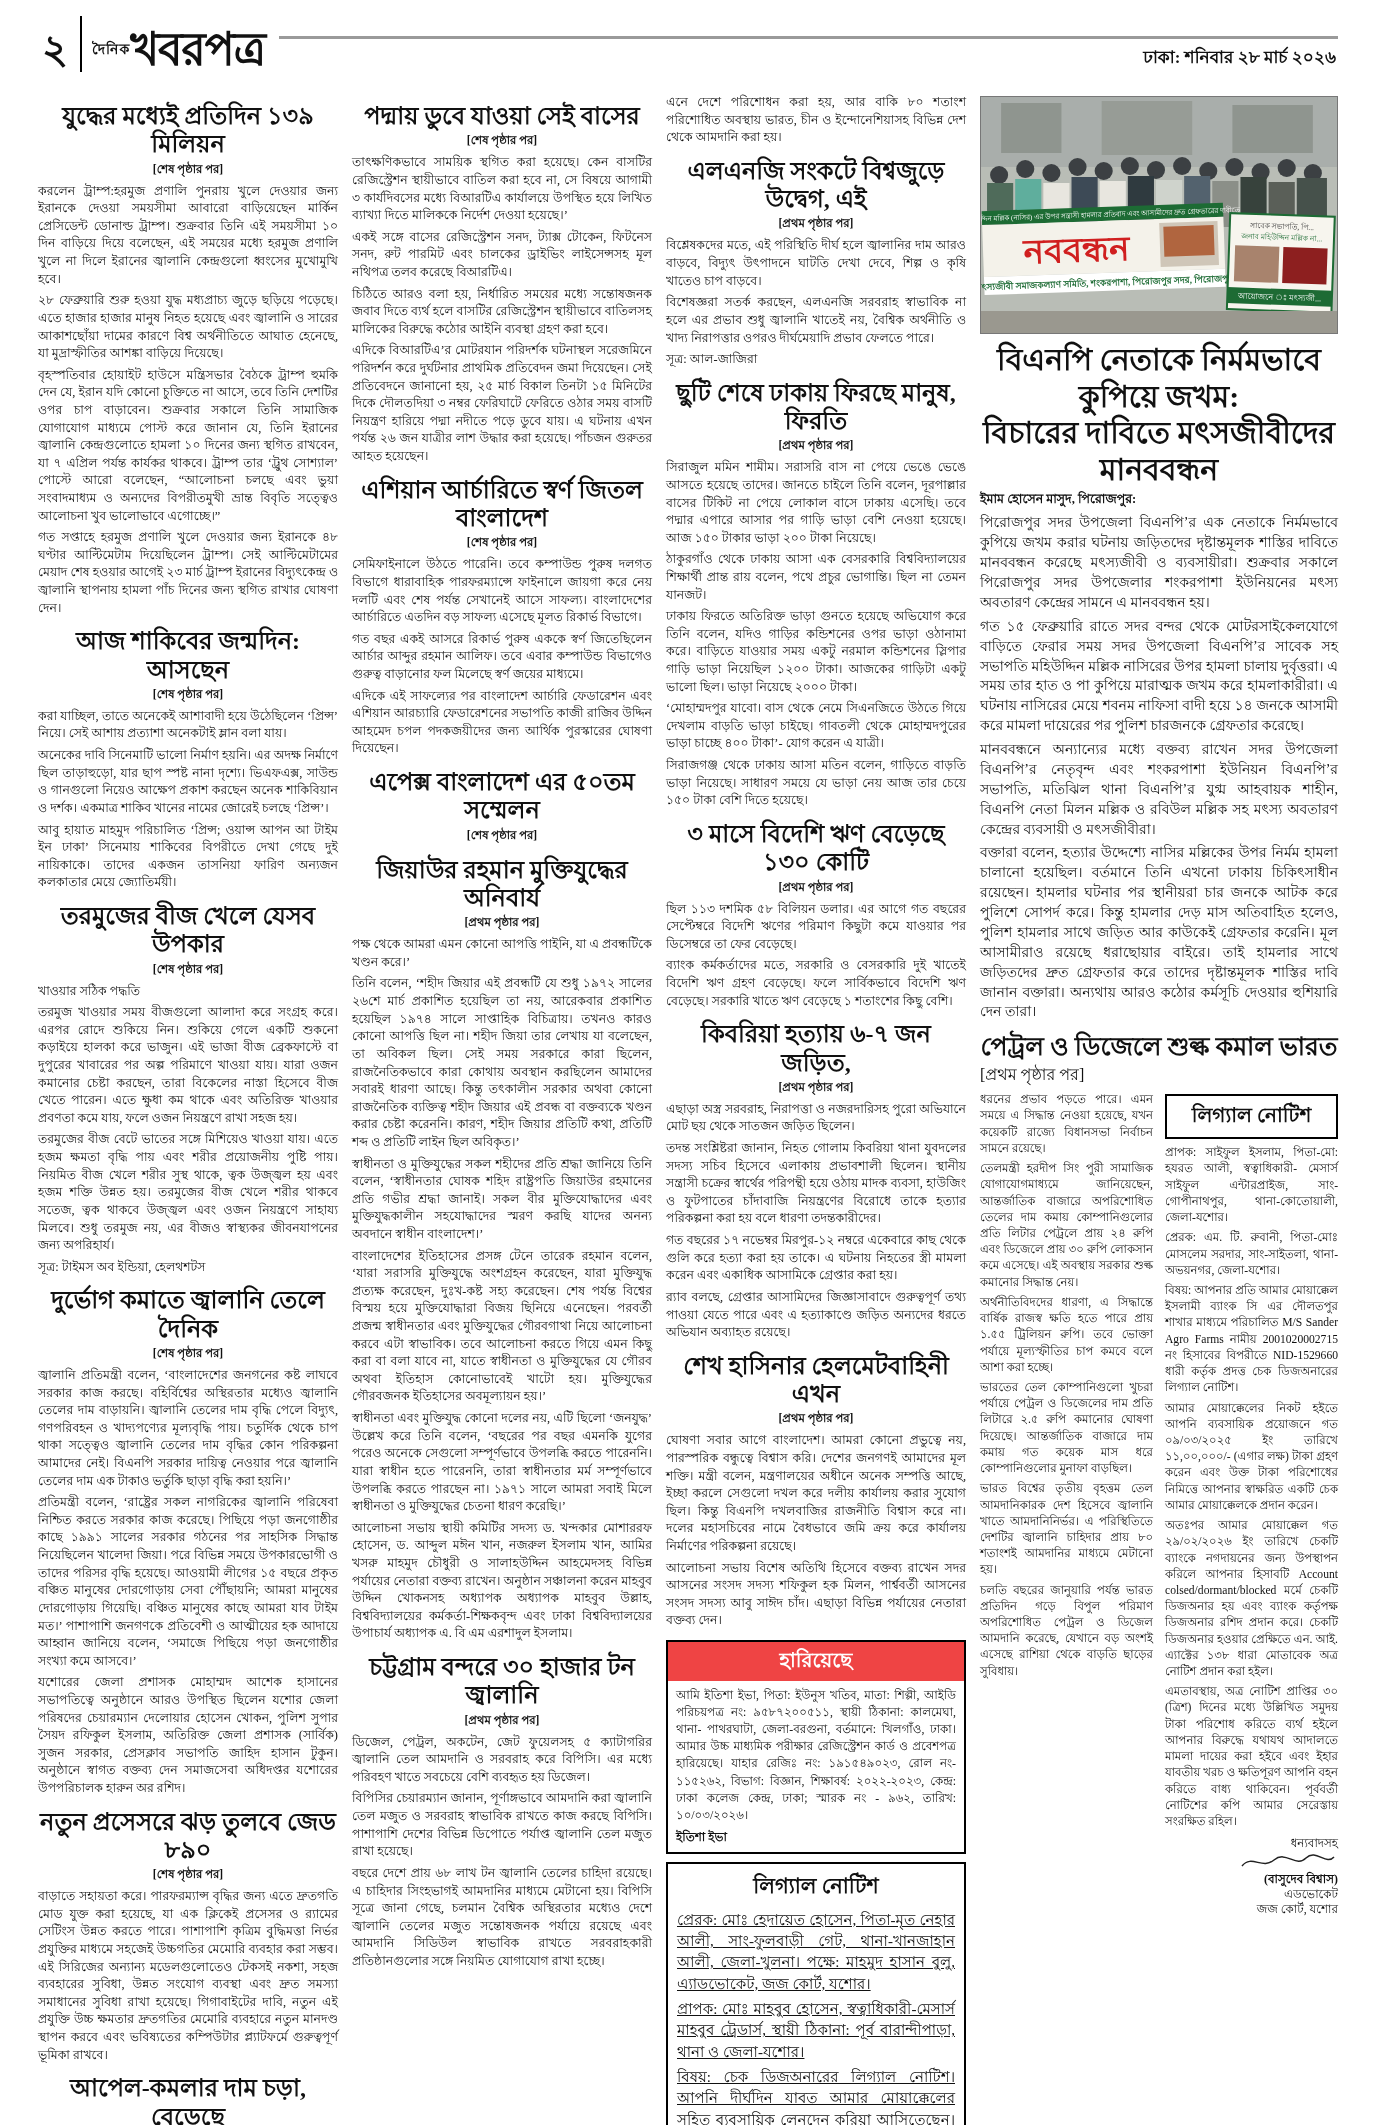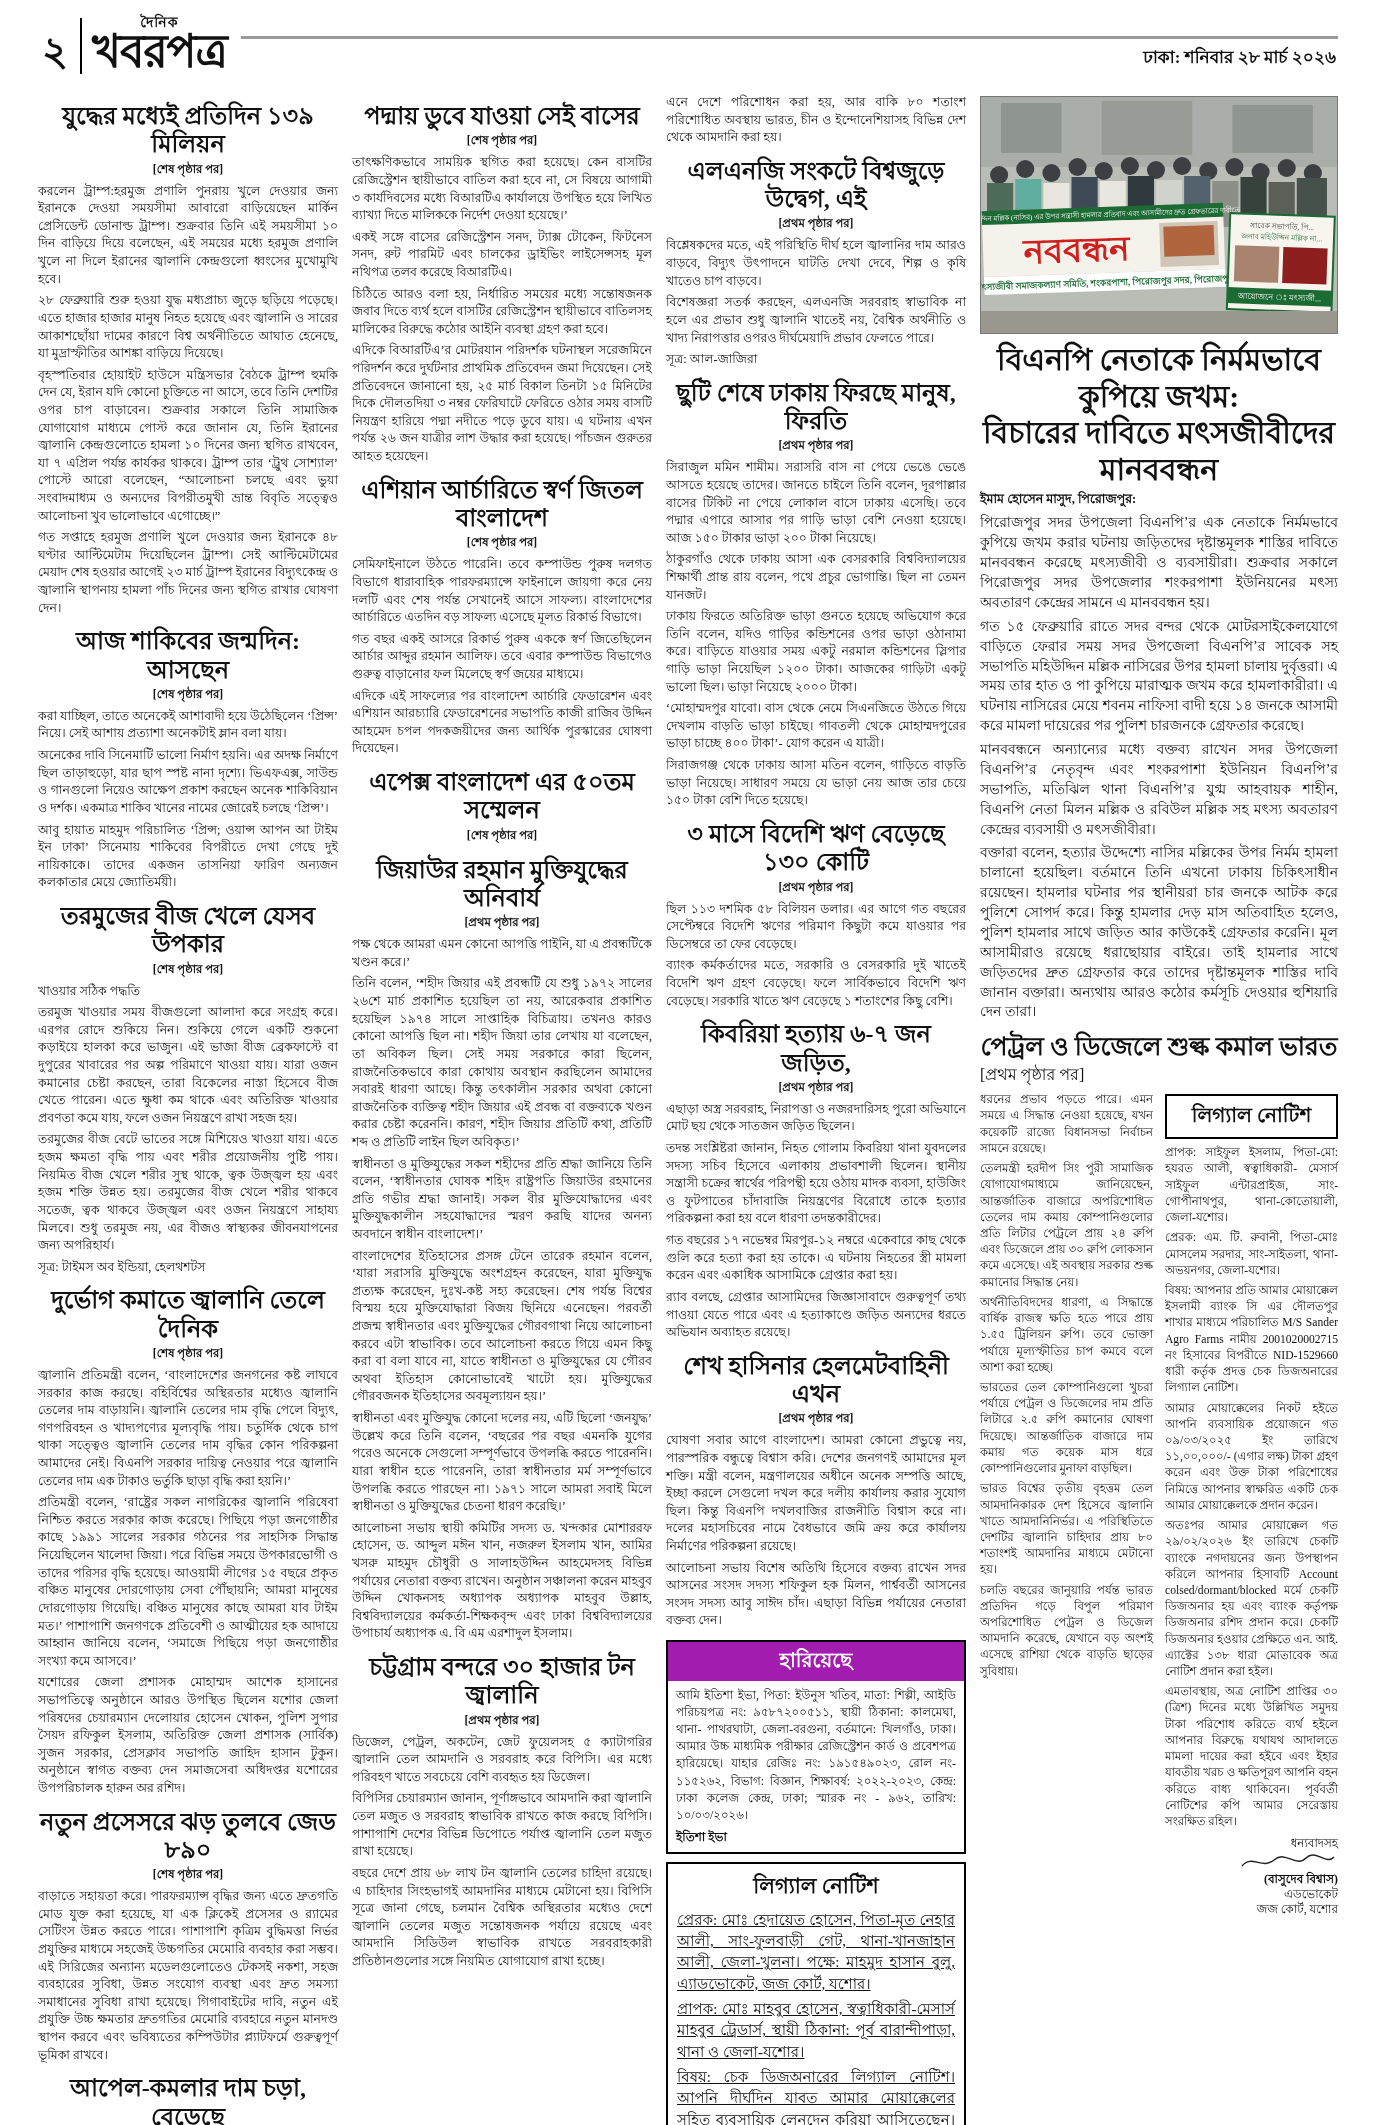--- a/index.html
+++ b/index.html
@@ -4,21 +4,21 @@
 <style>
   html,body{margin:0;padding:0;background:#fff;}
   body{font-family:"Liberation Serif","DejaVu Sans",sans-serif;color:#111;}
   .page{width:1376px;min-height:2125px;margin:0 auto;padding:0 38px 30px 38px;box-sizing:border-box;background:#fff;}
   
   .hdr{position:relative;height:92px;}
   .hdr-rule{position:absolute;left:0;right:0;top:36px;border-top:3px solid #9a9a9a;}
   .hdr-left{position:absolute;left:0;top:16px;display:flex;align-items:flex-end;background:#fff;padding-right:14px;z-index:2;}
   .pageno{font-size:40px;font-weight:bold;line-height:1;padding:0 12px 2px 4px;}
   .mast-divider{width:2px;background:#000;height:56px;margin-right:10px;}
-  .mast{display:flex;flex-direction:column;align-items:center;line-height:1;justify-content:space-between;}
+  .mast{display:flex;flex-direction:row;align-items:center;line-height:1;justify-content:space-between;}
   .mast .daily{font-size:14px;font-weight:bold;letter-spacing:1px;}
   .mast .brand{font-size:44px;font-weight:900;letter-spacing:-1px;transform:scaleY(1.05);}
   .hdr-date{position:absolute;right:2px;top:44px;font-size:17px;font-weight:bold;background:#fff;padding-left:10px;z-index:2;}
   
   .grid{display:grid;grid-template-columns:300px 300px 300px 1fr;column-gap:14px;}
   .col{min-width:0;}
   
   .art h2{font-size:24px;line-height:1.18;text-align:center;font-weight:800;margin:10px 0 0 0;}
   .art .cont{text-align:center;font-size:11.5px;font-weight:bold;margin:2px 0 3px 0;}
   .art p, .lead p{font-size:12.4px;line-height:1.42;text-align:justify;margin:0 0 4px 0;}
@@ -27,21 +27,21 @@
   .photo-wrap{margin-top:4px;border:1px solid #777;}
   .photo-wrap svg{display:block;}
   .r-head{font-size:30px;line-height:1.22;font-weight:900;text-align:center;margin:8px 0 2px 0;}
   .r-byline{font-size:12.5px;font-weight:bold;margin:2px 0 3px 0;}
   .r-story p{font-size:14px;line-height:1.42;text-align:justify;margin:0 0 4px 0;}
   .bharat-head{font-size:25px;font-weight:700;text-align:center;margin:10px 0 0 0;line-height:1.2;}
   .r-bottom{display:grid;grid-template-columns:1fr 1fr;column-gap:12px;margin-top:3px;}
   .r-bottom p{font-size:11.6px;line-height:1.4;text-align:justify;margin:0 0 4px 0;}
   
   .lostbox{border:2.5px solid #000;margin:10px 0 8px 0;}
-  .lostbox .bar{background:#a21caf;color:#fff;font-size:20px;font-weight:800;text-align:center;padding:3px 6px;}
+  .lostbox .bar{background:#ef4444;color:#fff;font-size:20px;font-weight:800;text-align:center;padding:3px 6px;}
   .lostbox .bd{padding:6px 8px 4px 8px;}
   .lostbox p{font-size:11.8px;line-height:1.45;text-align:justify;margin:0 0 4px 0;}
   .sign-right{font-weight:bold;font-size:12px;margin-top:2px;}
   .legalbox{border:2.5px solid #000;padding:6px 9px;margin:8px 0 0 0;}
   .legalbox .ttl{font-size:21px;font-weight:800;text-align:center;margin:0 0 5px 0;}
   .legalbox p{font-size:15px;line-height:1.42;text-align:justify;margin:0 0 4px 0;text-decoration:underline;}
   .legal-r-ttl{border:2.5px solid #000;font-size:20px;font-weight:800;text-align:center;padding:4px 6px;margin:2px 0 6px 0;}
   .sig-block{margin-top:6px;text-align:right;font-size:11.8px;line-height:1.3;}
   .sig-block .nm{font-weight:bold;}
   .scribble{display:block;margin-left:auto;}

